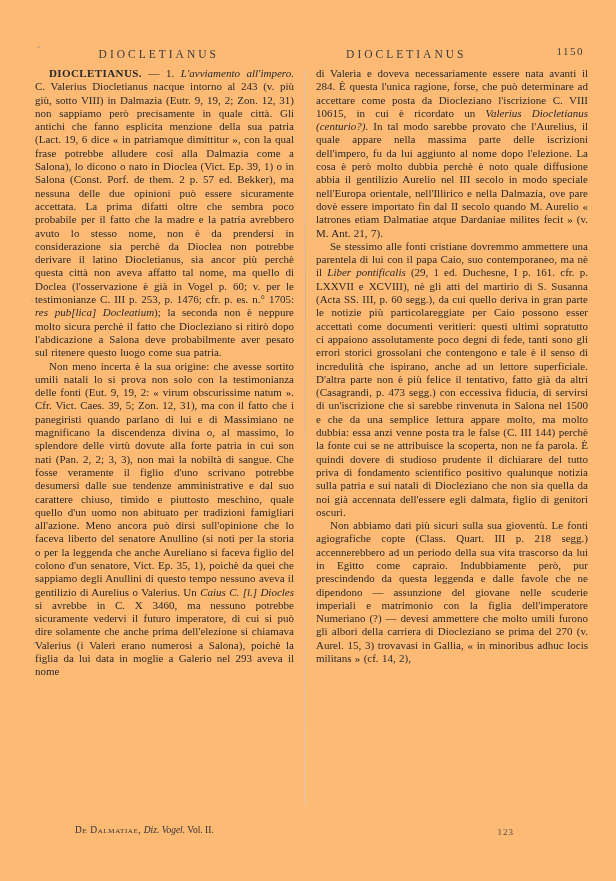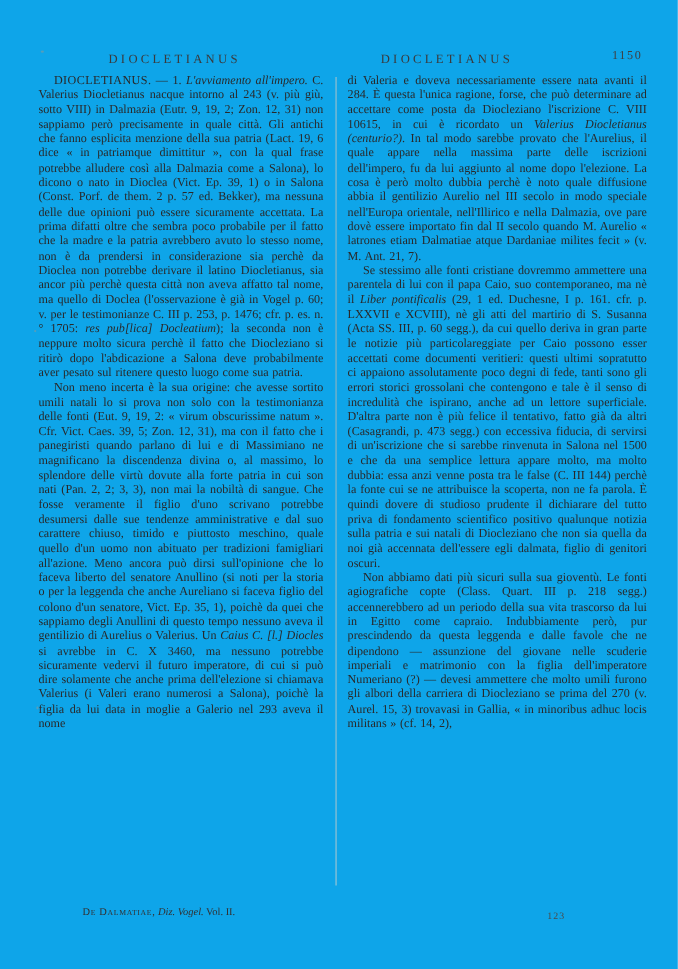--- a/index.html
+++ b/index.html
@@ -4,21 +4,21 @@
 <style>
   html,body{margin:0;padding:0;}
   body{
     width:616px;height:881px;
     background:#f4f4f2;
     font-family:"Liberation Serif","DejaVu Serif",serif;
   }
   .page{
     position:relative;
     width:616px;height:881px;
-    background:#0ea5e9;
+    background:#fdba74;
     color:#272725;
     overflow:hidden;
   }
   
   .header{
     position:absolute;top:44px;left:35px;right:30px;
     display:flex;align-items:baseline;
   }
   .header-half{flex:1;text-align:center;}
   .header-half.right{padding-right:56px;}
@@ -44,21 +44,21 @@
   .col-left{width:259px;}
   .col-right{flex:1;}
   .col-rule{
     width:1px;
     margin:3px 10px 10px 11px;
     background:linear-gradient(to bottom,#cfccc4,#b8b5ad 30%,#c6c3bb 70%,#d6d3cb);
     opacity:.75;
   }
   .col p{margin:0;}
   .col p.indent{text-indent:14px;}
-  .seg-b{font-weight:normal;letter-spacing:0.4px;}
+  .seg-b{font-weight:bold;letter-spacing:0.4px;}
   .seg-i{font-style:italic;}
   
   .footer{
     position:absolute;left:75px;right:28px;bottom:46px;
     font-size:9.5px;color:#323234;
   }
   .imprint .sc{font-variant:small-caps;letter-spacing:0.6px;}
   .imprint .it{font-style:italic;}
   .signature{
     position:absolute;right:74px;bottom:-2px;

